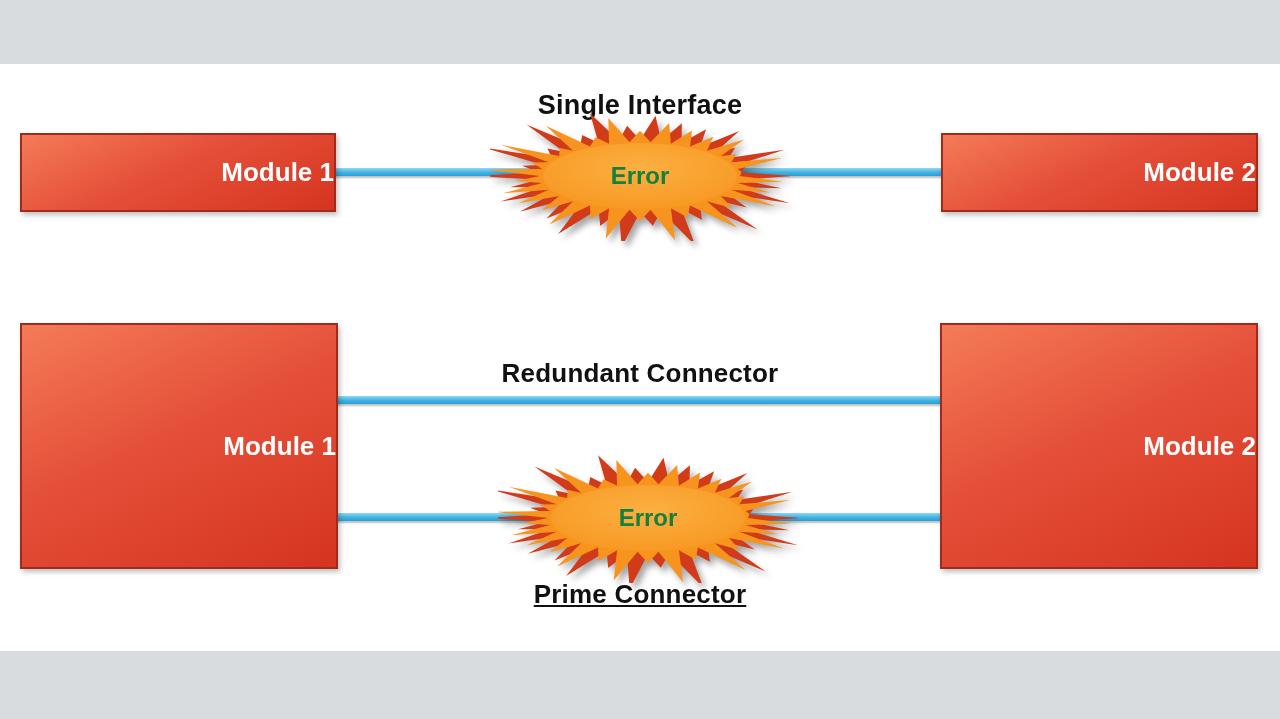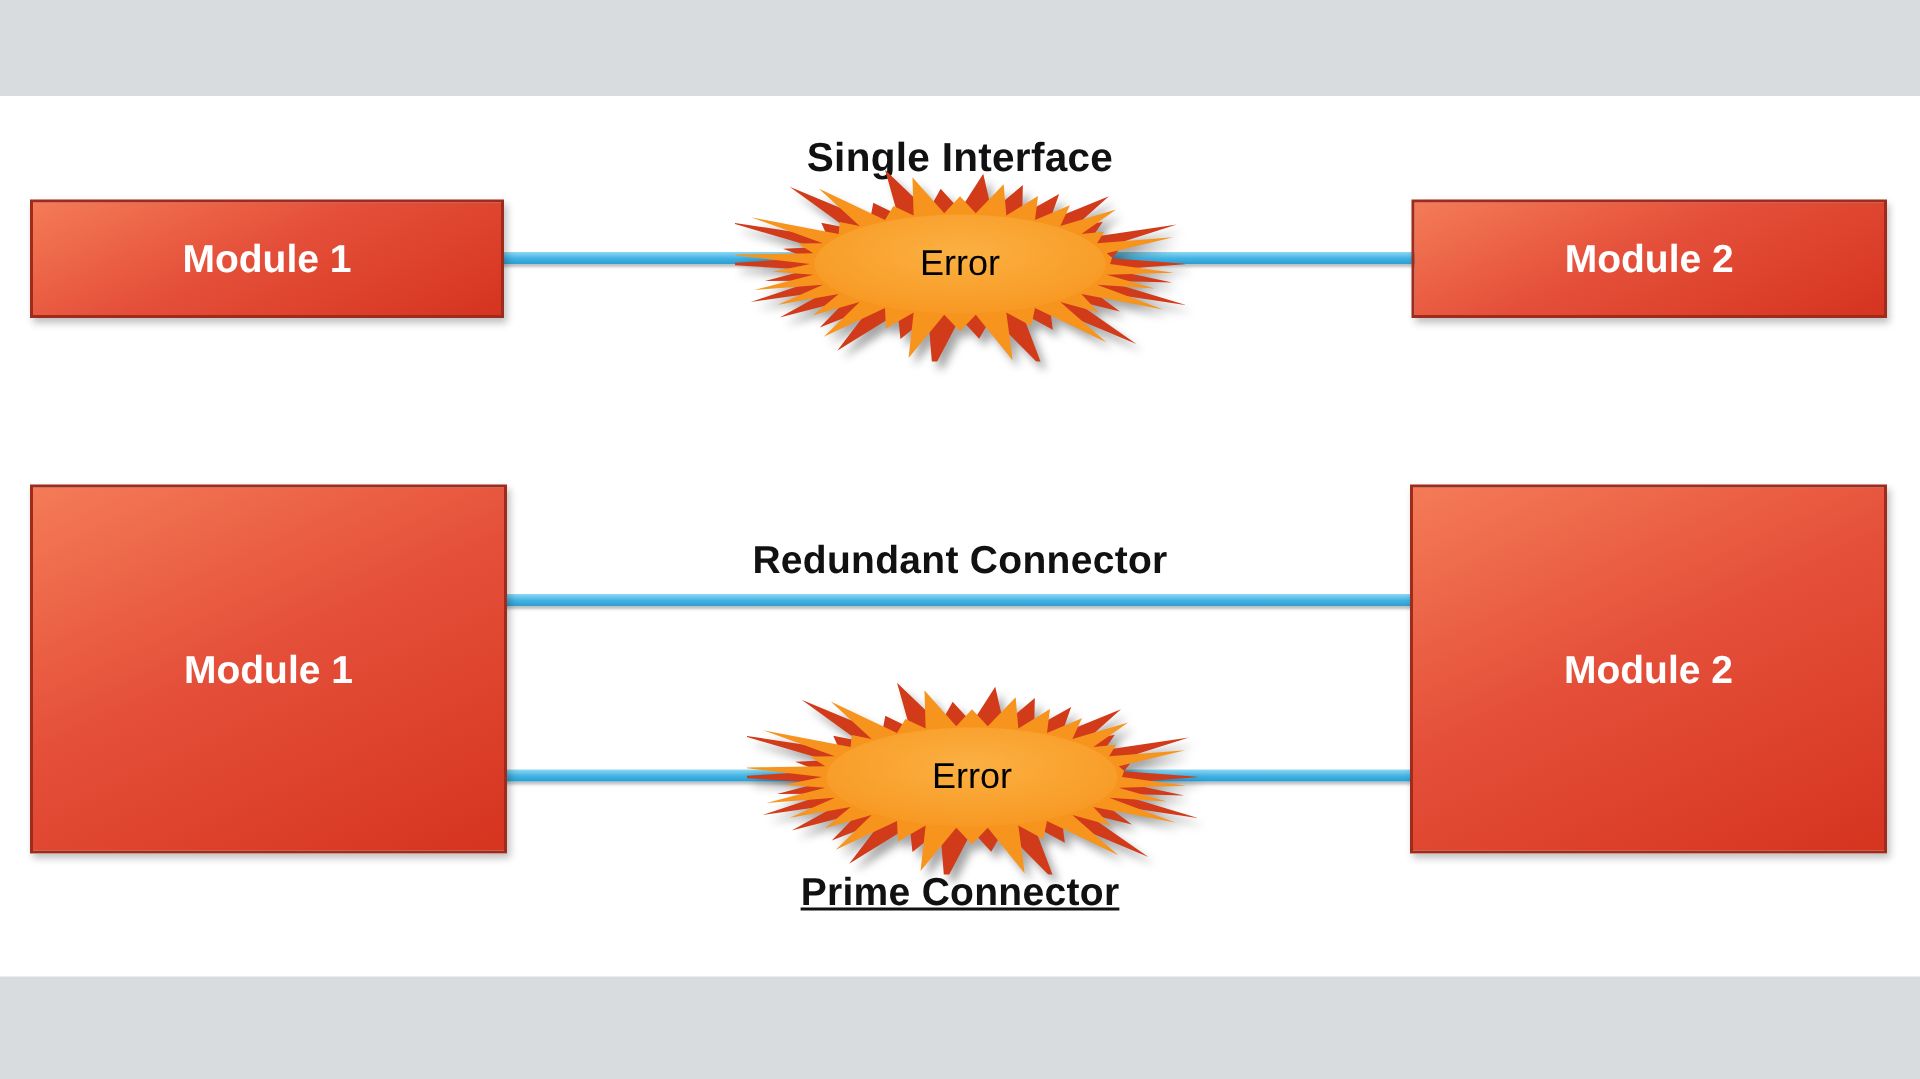--- a/index.html
+++ b/index.html
@@ -39,21 +39,21 @@
   .cap-prime    { top: 579px; font-size: 26px; text-decoration: underline; }
 
   .module {
     position: absolute;
     box-sizing: border-box;
     background: linear-gradient(155deg, #f47b57 0%, #e5503a 45%, #d5341f 100%);
     border: 2px solid #9e2b1c;
     box-shadow: 2px 3px 5px rgba(0,0,0,0.25);
     display: flex;
     align-items: center;
-    justify-content: center;
+    justify-content: flex-end;
     z-index: 2;
   }
   .module span {
     color: #ffffff;
     font-weight: bold;
     font-size: 26px;
   }
   .mod-t1 { left: 20px;  top: 133px; width: 316px; height: 79px; }
   .mod-t2 { left: 941px; top: 133px; width: 317px; height: 79px; }
   .mod-b1 { left: 20px;  top: 323px; width: 318px; height: 246px; }
@@ -85,22 +85,22 @@
   .burst-wrap svg {
     position: absolute;
     left: 0;
     top: 0;
     width: 300px;
     height: 130px;
     filter: drop-shadow(4px 5px 3px rgba(0,0,0,0.35));
   }
   .burst-label {
     position: relative;
-    color: #000000;
-    font-weight: normal;
+    color: #15803d;
+    font-weight: bold;
     font-size: 24px;
     z-index: 4;
   }
 </style>
 </head>
 <body>
 
 <div class="stage">
 
   <div class="band band-top"></div>

